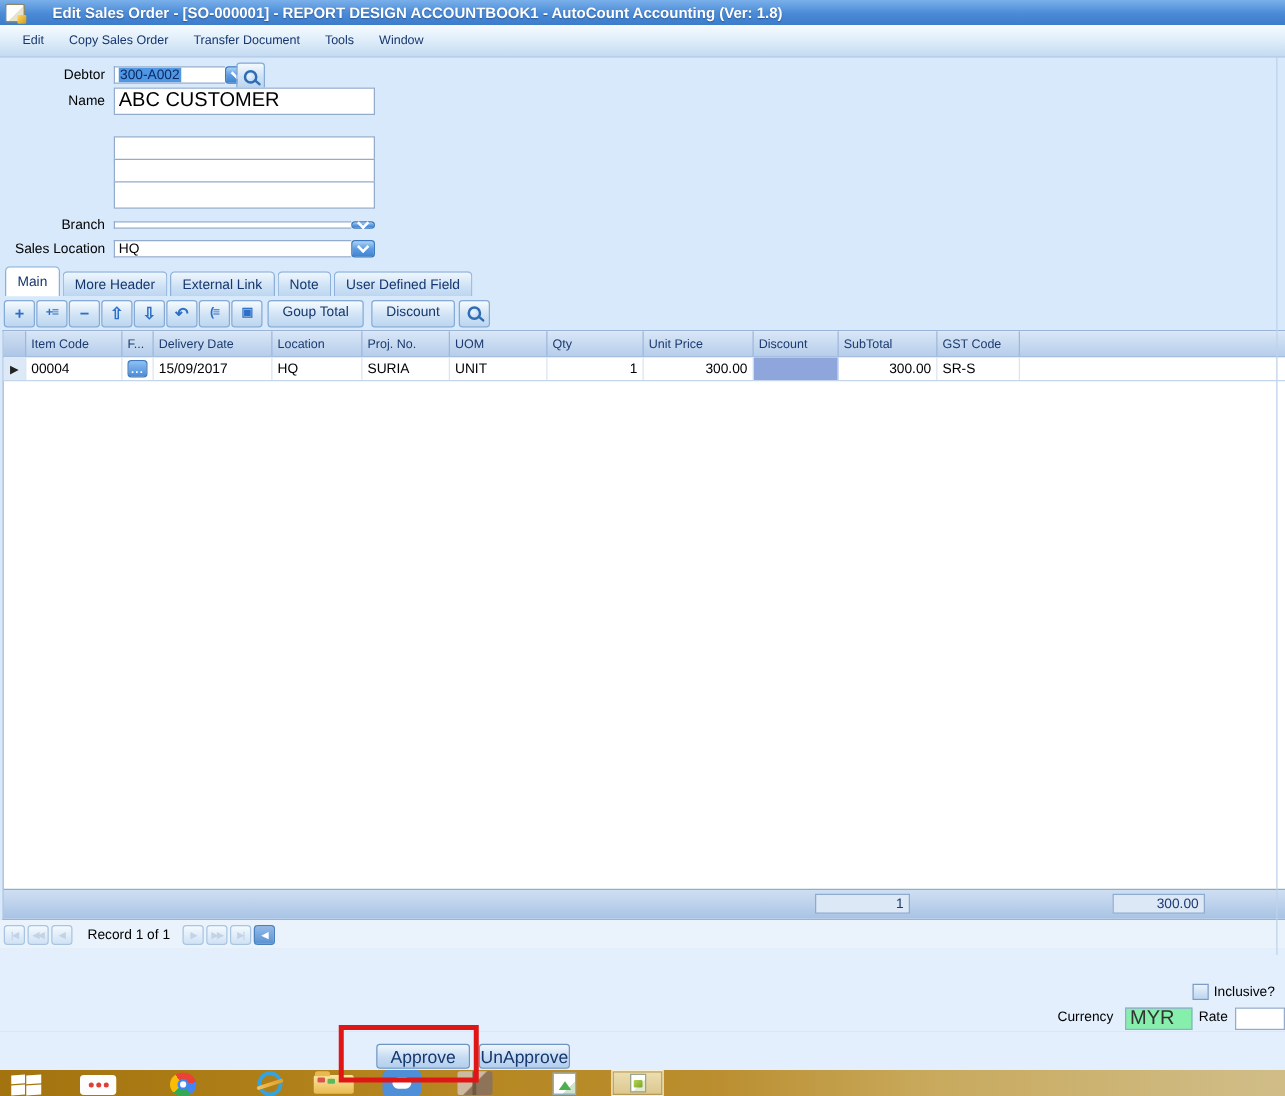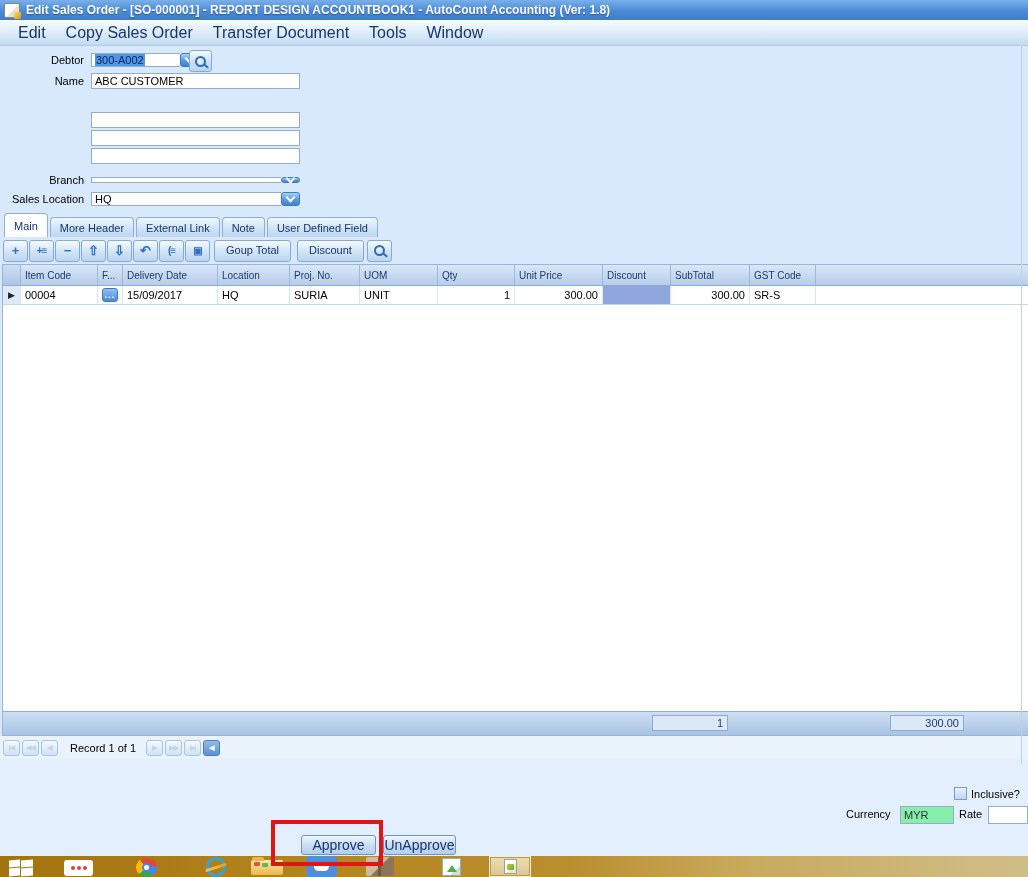--- a/index.html
+++ b/index.html
@@ -7,34 +7,34 @@
     font-family:"Liberation Sans",sans-serif;background:#d7e9fa;cursor:default}
 
   
   .titlebar{position:absolute;top:0;left:0;right:0;height:20px;
     background:linear-gradient(#79b0ea,#4a8ad6 55%,#3c7cca);
     border-bottom:1px solid #2f66ad;display:flex;align-items:center;padding-left:4px}
   .title-icon{width:14px;height:13px;flex:0 0 auto;border-radius:2px;border:1px solid #8a8a6a;
     background:linear-gradient(135deg,#fdfdfb 55%,#e6e2cc 55%);position:relative}
   .title-icon::after{content:"";position:absolute;right:-2px;bottom:-2px;width:7px;height:7px;
     background:linear-gradient(135deg,#ffd858,#cf9a22);border-radius:1px}
-  .title-text{color:#fff;font-weight:bold;font-size:12px;margin-left:6px;white-space:nowrap;
+  .title-text{color:#fff;font-weight:bold;font-size:12px;margin-left:22px;white-space:nowrap;
     text-shadow:0 1px 1px rgba(30,70,130,.7)}
 
   
   .menubar{position:absolute;top:20px;left:0;right:0;height:25px;
     background:linear-gradient(#f6fbff,#dcebf9 55%,#c3daf1);
     border-bottom:1px solid #aec8e5;display:flex;align-items:center;padding-left:8px}
-  .menu-item{font-size:16px;color:#15366e;padding:3px 10px;white-space:nowrap}
+  .menu-item{font-size:10px;color:#15366e;padding:3px 10px;white-space:nowrap}
 
   
   .frow{position:absolute;left:12px;display:flex;align-items:center}
   .flabel{width:72px;text-align:right;padding-right:7px;font-size:11px;color:#000;align-self:center;white-space:nowrap}
   .tbox{background:#fff;border:1px solid #93accc;box-sizing:border-box;
-    font-size:11px;color:#000;padding:1px 3px;font-family:inherit}
+    font-size:16px;color:#000;padding:1px 3px;font-family:inherit}
   input.tbox{outline:none}
   .combo{display:flex;box-sizing:border-box}
   .combo .ctext{background:#fff;border:1px solid #93accc;border-right:none;box-sizing:border-box;
     font-size:11px;display:flex;align-items:center;padding:0 3px;flex:1;overflow:hidden;white-space:nowrap}
   .ctext .selhl{background:#4f97e3;color:#0b2a66;padding:0 1px}
   .combo-btn{width:17px;flex:0 0 auto;background:linear-gradient(#aad4f7,#5d9ce2 50%,#3f84d2);
     border:1px solid #3c79bd;border-radius:3px;display:flex;align-items:center;justify-content:center}
   .chev{width:5px;height:5px;border-right:2px solid #fff;border-bottom:2px solid #fff;
     transform:rotate(45deg);margin-top:-3px}
   .sq-btn{position:absolute;width:21px;height:20px;border:1px solid #86aad6;border-radius:3px;

